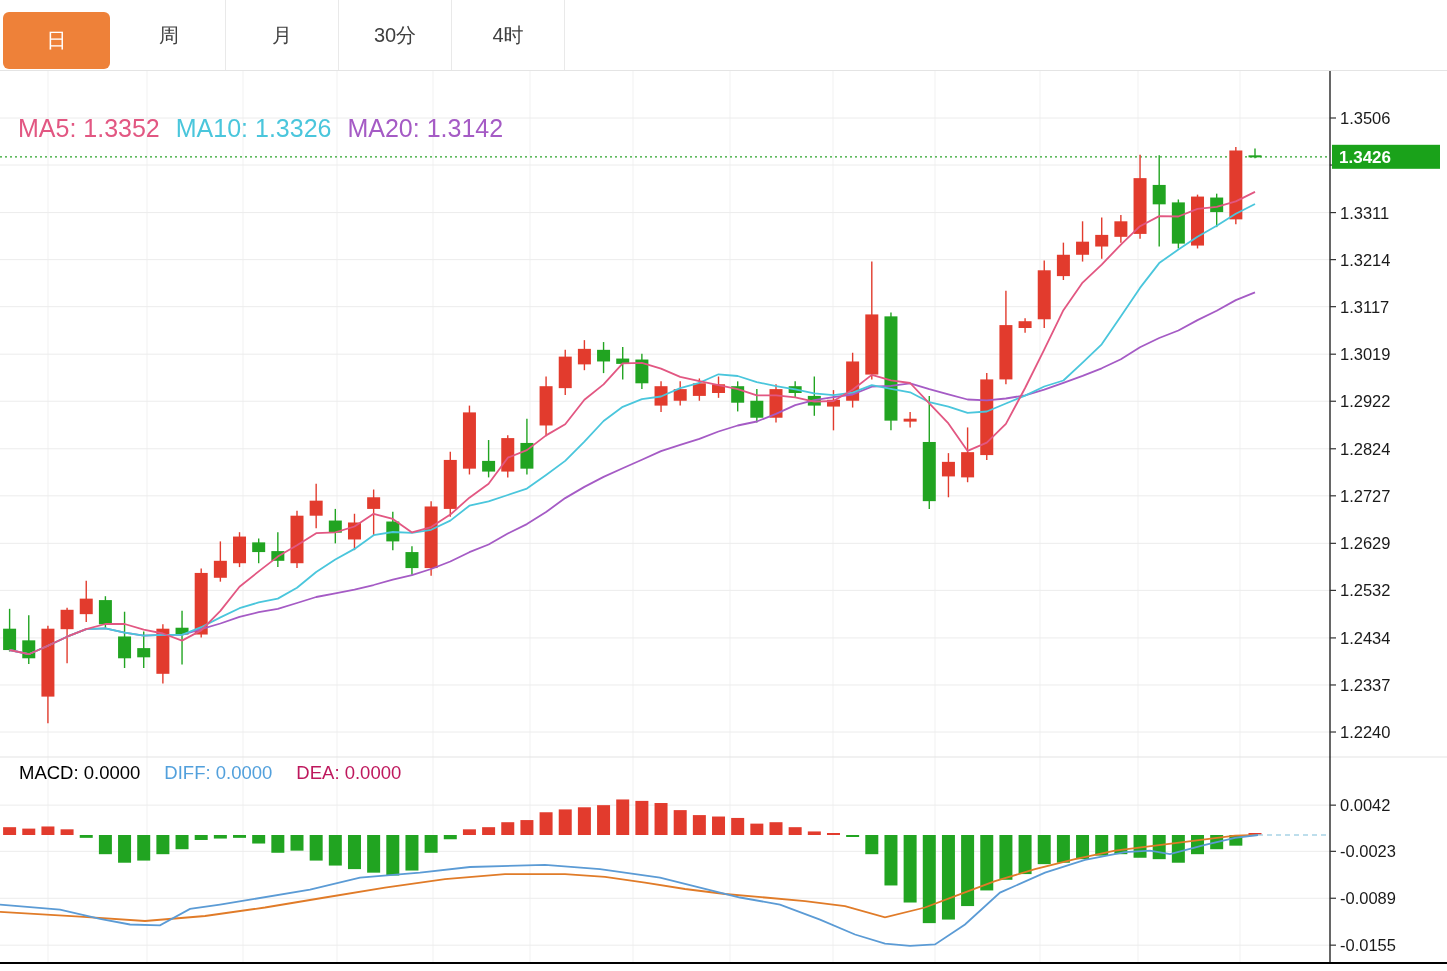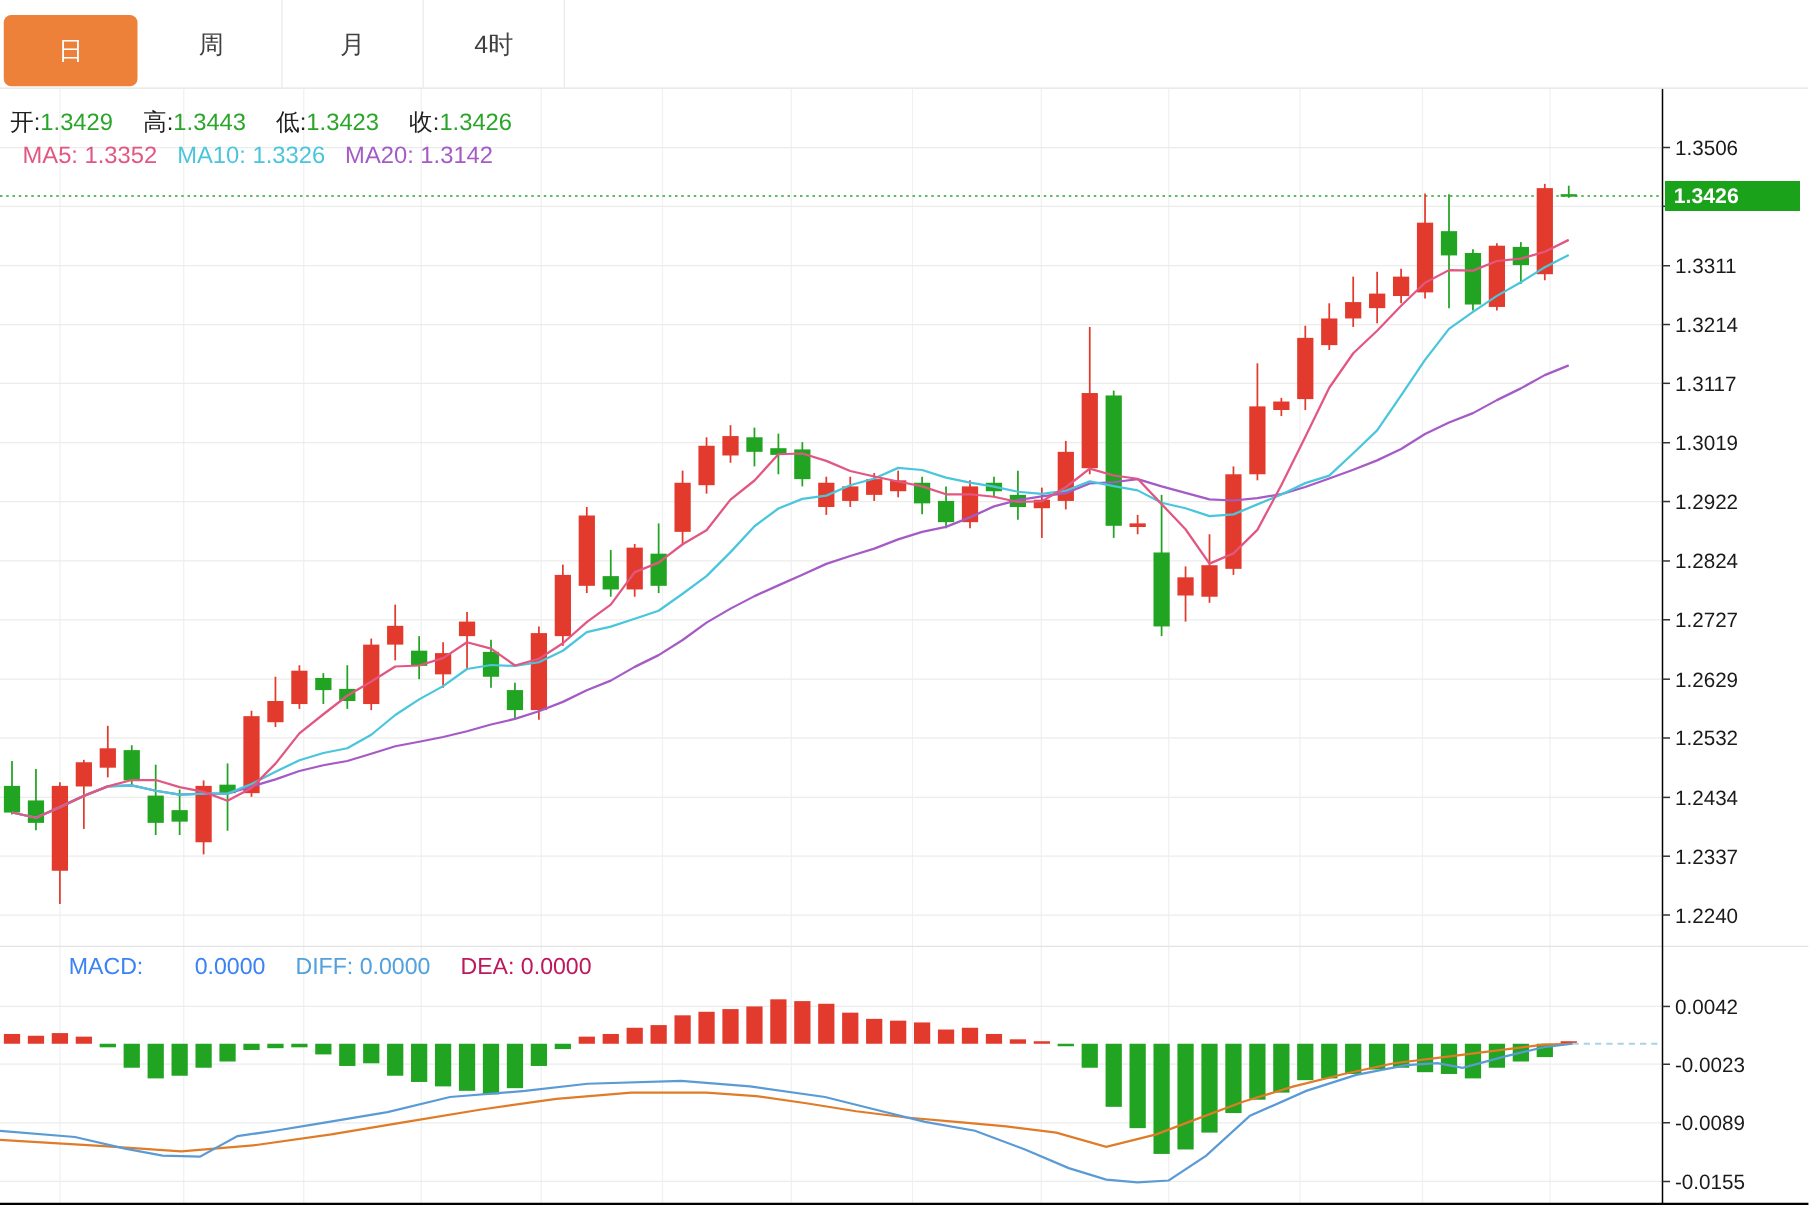--- a/index.html
+++ b/index.html
@@ -13,45 +13,43 @@
   .tab.active{background:#ee8139;color:#fff;border-radius:6px;height:57px;margin-top:12px;
        border-right:none;width:107px;margin-left:3px;margin-right:3px;}
   
   .legend-row{position:absolute;z-index:4;white-space:nowrap;}
   .legend-row span{display:inline-block;}
   .lbl{color:#1f1f1f;}
   .green-v{color:#2aa52a;}
   .ma5-t{color:#e25782;}
   .ma10-t{color:#4ac6dc;}
   .ma20-t{color:#a55bc5;}
-  .macd-t{color:#3b82f6;margin-left:36px;}
+  .macd-t{color:#000000;}
   .diff-t{color:#52a0dc;}
   .dea-t{color:#be185d;}
   .gap{margin-right:24px;}
   .gap-s{margin-right:16px;}
   svg{position:absolute;left:0;top:0;}
   svg text{font-family:"Liberation Sans","DejaVu Sans",sans-serif;}
 </style>
 </head>
 <body>
 
 <div id="app">
 
   <div id="tabbar">
       <div class="tab active">日</div>
       <div class="tab">周</div>
       <div class="tab">月</div>
+      <div class="tab">30分</div>
       <div class="tab">4时</div>
     </div>
 
-  <div class="legend-row" style="left:8px;top:85px;font-size:19px;">
-    <span class="lbl">开:</span><span class="green-v gap">1.3429</span><span class="lbl">高:</span><span class="green-v gap">1.3443</span><span class="lbl">低:</span><span class="green-v gap">1.3423</span><span class="lbl">收:</span><span class="green-v">1.3426</span>
-  </div>
-
-  <div class="legend-row" style="left:18px;top:114px;font-size:19px;">
+
+  <div class="legend-row" style="left:18px;top:114px;font-size:25px;">
     <span class="ma5-t">MA5:</span>&nbsp;<span class="ma5-t gap-s">1.3352</span><span class="ma10-t">MA10:</span>&nbsp;<span class="ma10-t gap-s">1.3326</span><span class="ma20-t">MA20:</span>&nbsp;<span class="ma20-t">1.3142</span>
   </div>
 
   <div class="legend-row" style="left:19px;top:762px;font-size:18.5px;">
     <span class="macd-t">MACD:</span>&nbsp;<span class="macd-t gap">0.0000</span><span class="diff-t">DIFF:</span>&nbsp;<span class="diff-t gap">0.0000</span><span class="dea-t">DEA:</span>&nbsp;<span class="dea-t">0.0000</span>
   </div>
 
   <svg id="chart-svg" width="1447" height="971" viewBox="0 0 1447 971">
       <g>
         <line x1="48" y1="70" x2="48" y2="963" stroke="#f1f1f1" stroke-width="1"></line>

